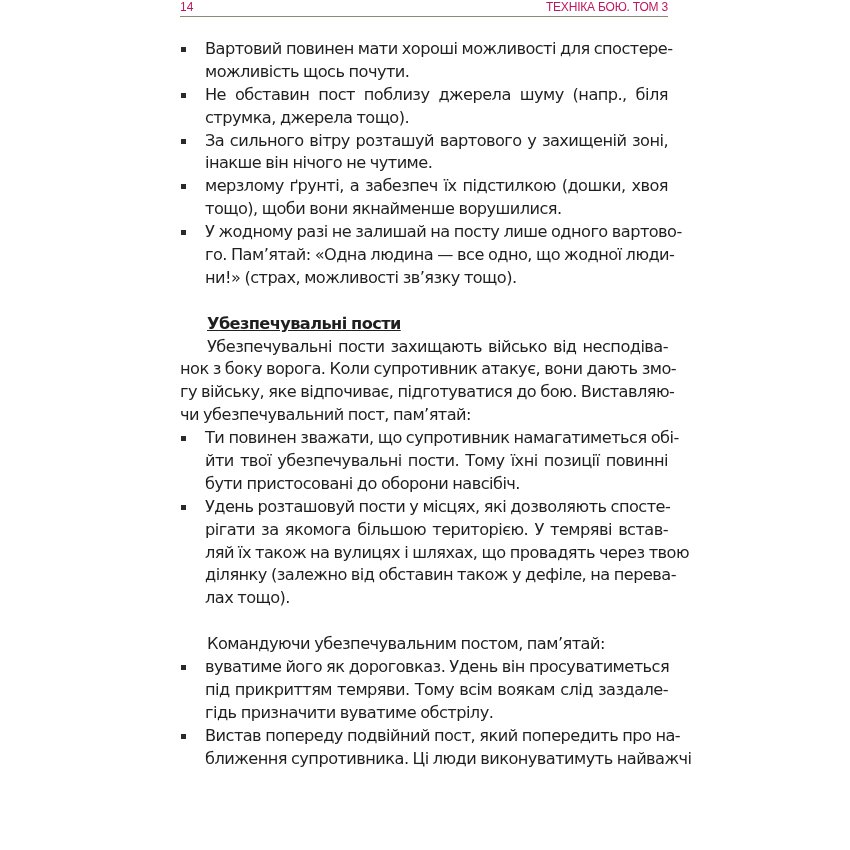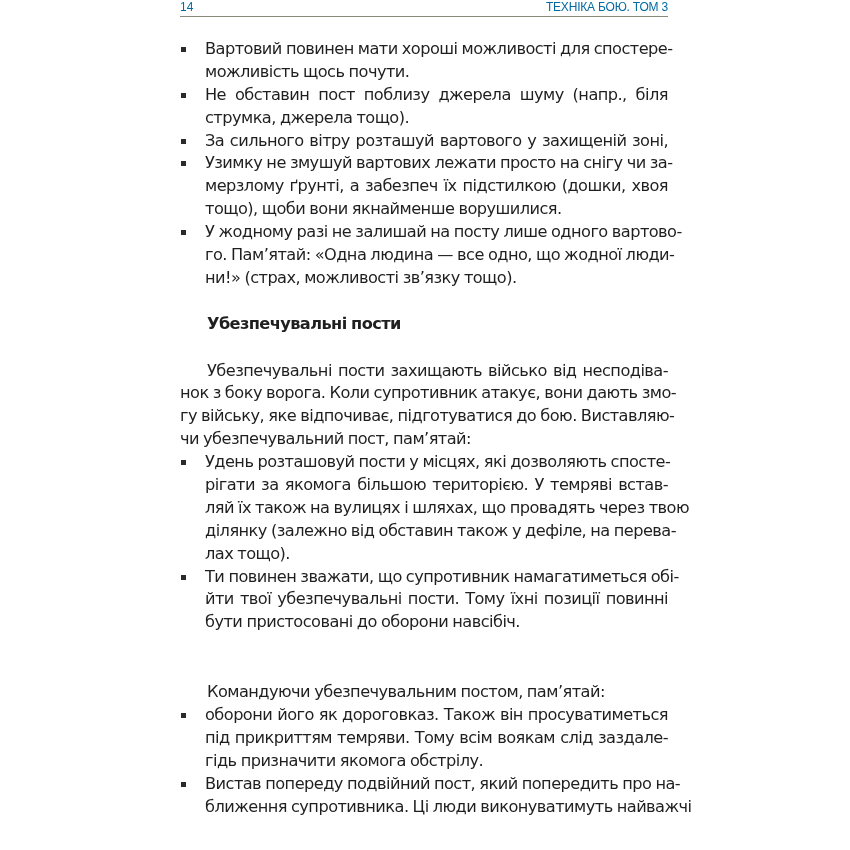--- a/index.html
+++ b/index.html
@@ -24,21 +24,21 @@
     .running-head {
       position: absolute;
       left: 0;
       top: 1px;
       width: 488px;
       height: 15px;
       border-bottom: 1px solid #8a8a7a;
       font-family: "Liberation Sans", sans-serif;
       font-size: 12px;
       line-height: 13px;
-      color: #0369a1;
+      color: #be185d;
     }
     .running-head .page-num {
       position: absolute;
       left: 0;
       top: 0;
     }
     .running-head .book-title {
       position: absolute;
       right: 0;
       top: 0;
@@ -70,26 +70,26 @@
     .bullet {
       position: absolute;
       left: 1px;
       top: 9px;
       width: 5px;
       height: 5px;
       background: #2a2a2a;
     }
     .indent {
       padding-left: 27px;
-      margin-top: 24px;
     }
     .heading {
       font-weight: bold;
       padding-left: 27px;
       letter-spacing: -0.6px;
+      text-decoration: underline;
     }
     .gap {
       height: 22.9px;
     }
   </style>
 </head>
 <body>
 
 <div class="page">
 
@@ -107,24 +107,24 @@
         <div class="line">можливість щось почути.</div>
       </div>
       <div class="item">
         <span class="bullet"></span>
         <div class="line just">Не обставин пост поблизу джерела шуму (напр., біля</div>
         <div class="line">струмка, джерела тощо).</div>
       </div>
       <div class="item">
         <span class="bullet"></span>
         <div class="line just">За сильного вітру розташуй вартового у захищеній зоні,</div>
+        <div class="line">інакше він нічого не чутиме.</div>
       </div>
       <div class="item">
         <span class="bullet"></span>
-        <div class="line just">Узимку не змушуй вартових лежати просто на снігу чи за-</div>
         <div class="line just">мерзлому ґрунті, а забезпеч їх підстилкою (дошки, хвоя</div>
         <div class="line">тощо), щоби вони якнайменше ворушилися.</div>
       </div>
       <div class="item">
         <span class="bullet"></span>
         <div class="line just">У жодному разі не залишай на посту лише одного вартово-</div>
         <div class="line just">го. Пам’ятай: «Одна людина — все одно, що жодної люди-</div>
         <div class="line">ни!» (страх, можливості зв’язку тощо).</div>
       </div>
     </div>
@@ -136,44 +136,44 @@
     <div>
       <div class="line just indent">Убезпечувальні пости захищають військо від несподіва-</div>
       <div class="line just">нок з боку ворога. Коли супротивник атакує, вони дають змо-</div>
       <div class="line just">гу війську, яке відпочиває, підготуватися до бою. Виставляю-</div>
       <div class="line">чи убезпечувальний пост, пам’ятай:</div>
     </div>
 
     <div>
       <div class="item">
         <span class="bullet"></span>
+        <div class="line just">Ти повинен зважати, що супротивник намагатиметься обі-</div>
+        <div class="line just">йти твої убезпечувальні пости. Тому їхні позиції повинні</div>
+        <div class="line">бути пристосовані до оборони навсібіч.</div>
+      </div>
+      <div class="item">
+        <span class="bullet"></span>
         <div class="line just">Удень розташовуй пости у місцях, які дозволяють спосте-</div>
         <div class="line just">рігати за якомога більшою територією. У темряві встав-</div>
         <div class="line just">ляй їх також на вулицях і шляхах, що провадять через твою</div>
         <div class="line just">ділянку (залежно від обставин також у дефіле, на перева-</div>
         <div class="line">лах тощо).</div>
-      </div>
-      <div class="item">
-        <span class="bullet"></span>
-        <div class="line just">Ти повинен зважати, що супротивник намагатиметься обі-</div>
-        <div class="line just">йти твої убезпечувальні пости. Тому їхні позиції повинні</div>
-        <div class="line">бути пристосовані до оборони навсібіч.</div>
       </div>
     </div>
 
     <div class="gap"></div>
 
     <div class="line indent">Командуючи убезпечувальним постом, пам’ятай:</div>
 
     <div>
       <div class="item">
         <span class="bullet"></span>
-        <div class="line just">оборони його як дороговказ. Також він просуватиметься</div>
+        <div class="line just">вуватиме його як дороговказ. Удень він просуватиметься</div>
         <div class="line just">під прикриттям темряви. Тому всім воякам слід заздале-</div>
-        <div class="line">гідь призначити якомога обстрілу.</div>
+        <div class="line">гідь призначити вуватиме обстрілу.</div>
       </div>
       <div class="item">
         <span class="bullet"></span>
         <div class="line just">Вистав попереду подвійний пост, який попередить про на-</div>
         <div class="line just">ближення супротивника. Ці люди виконуватимуть найважчі</div>
 
       </div>
     </div>
 
   </div>

